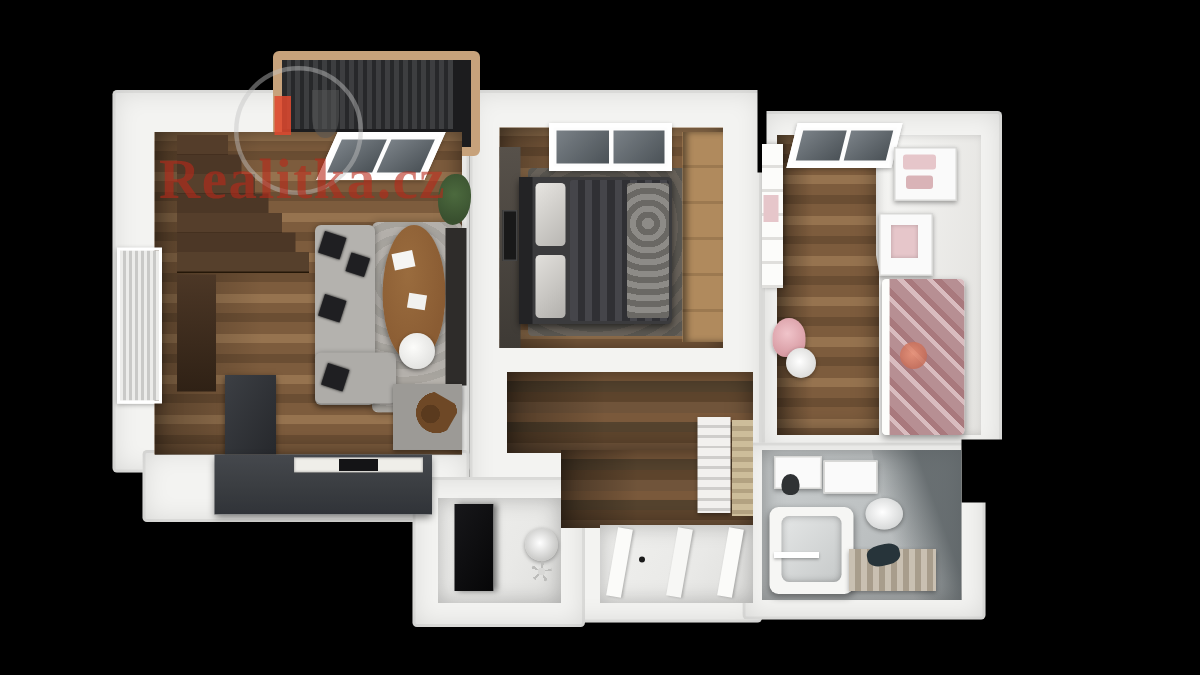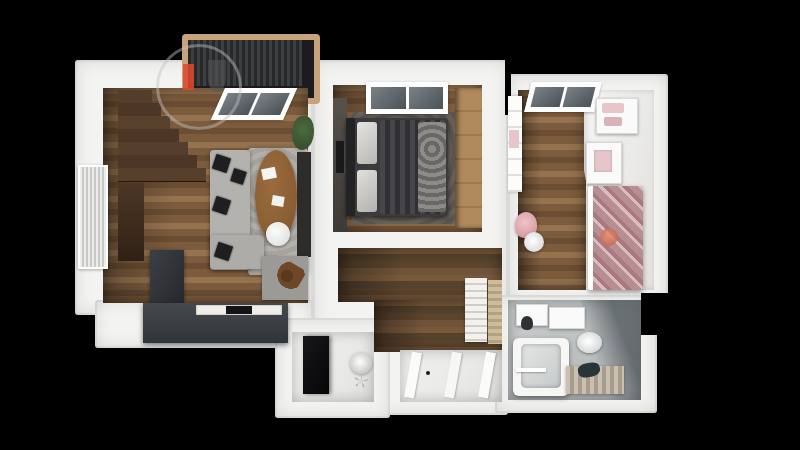--- a/index.html
+++ b/index.html
@@ -150,14 +150,15 @@
   <div class="abs" style="left:577px;top:332px;width:25px;height:21px;background:radial-gradient(ellipse at 45% 45%, #ffffff, #d2d4d4 80%);border-radius:50%;box-shadow:0 1px 3px rgba(0,0,0,.4);"></div>
   <div class="abs" style="left:513px;top:338px;width:56px;height:58px;background:#f6f6f4;border-radius:6px;box-shadow:0 2px 5px rgba(0,0,0,.45);"></div>
   <div class="abs" style="left:521px;top:344px;width:40px;height:44px;background:linear-gradient(135deg,#e4e6e6,#c6c9c9);border-radius:5px;box-shadow:inset 0 0 5px rgba(0,0,0,.3);"></div>
   <div class="abs" style="left:516px;top:368px;width:30px;height:4px;background:#ffffff;box-shadow:0 1px 2px rgba(0,0,0,.3);"></div>
   <div class="abs" style="left:566px;top:366px;width:58px;height:28px;background:repeating-linear-gradient(90deg,#c9c0b2 0 4px,#a89d8c 4px 8px);box-shadow:0 1px 3px rgba(0,0,0,.35);"></div>
   <div class="abs" style="left:578px;top:363px;width:22px;height:14px;background:#27343a;border-radius:40%;transform:rotate(-12deg);"></div>
 
   <div class="abs" style="left:156px;top:44px;width:80px;height:80px;border:3px solid rgba(195,195,195,.45);border-radius:50%;"></div>
   <div class="abs" style="left:183px;top:64px;width:11px;height:26px;background:var(--logoRed);opacity:.85;"></div>
   <div class="abs" style="left:208px;top:60px;width:18px;height:32px;background:rgba(85,85,85,.55);border-radius:0 0 45% 45%;"></div>
+  <div class="abs" id="watermark-text" style="left:106px;top:98px;">Realitka.cz</div>
 
 </div>
 
 </body></html>

